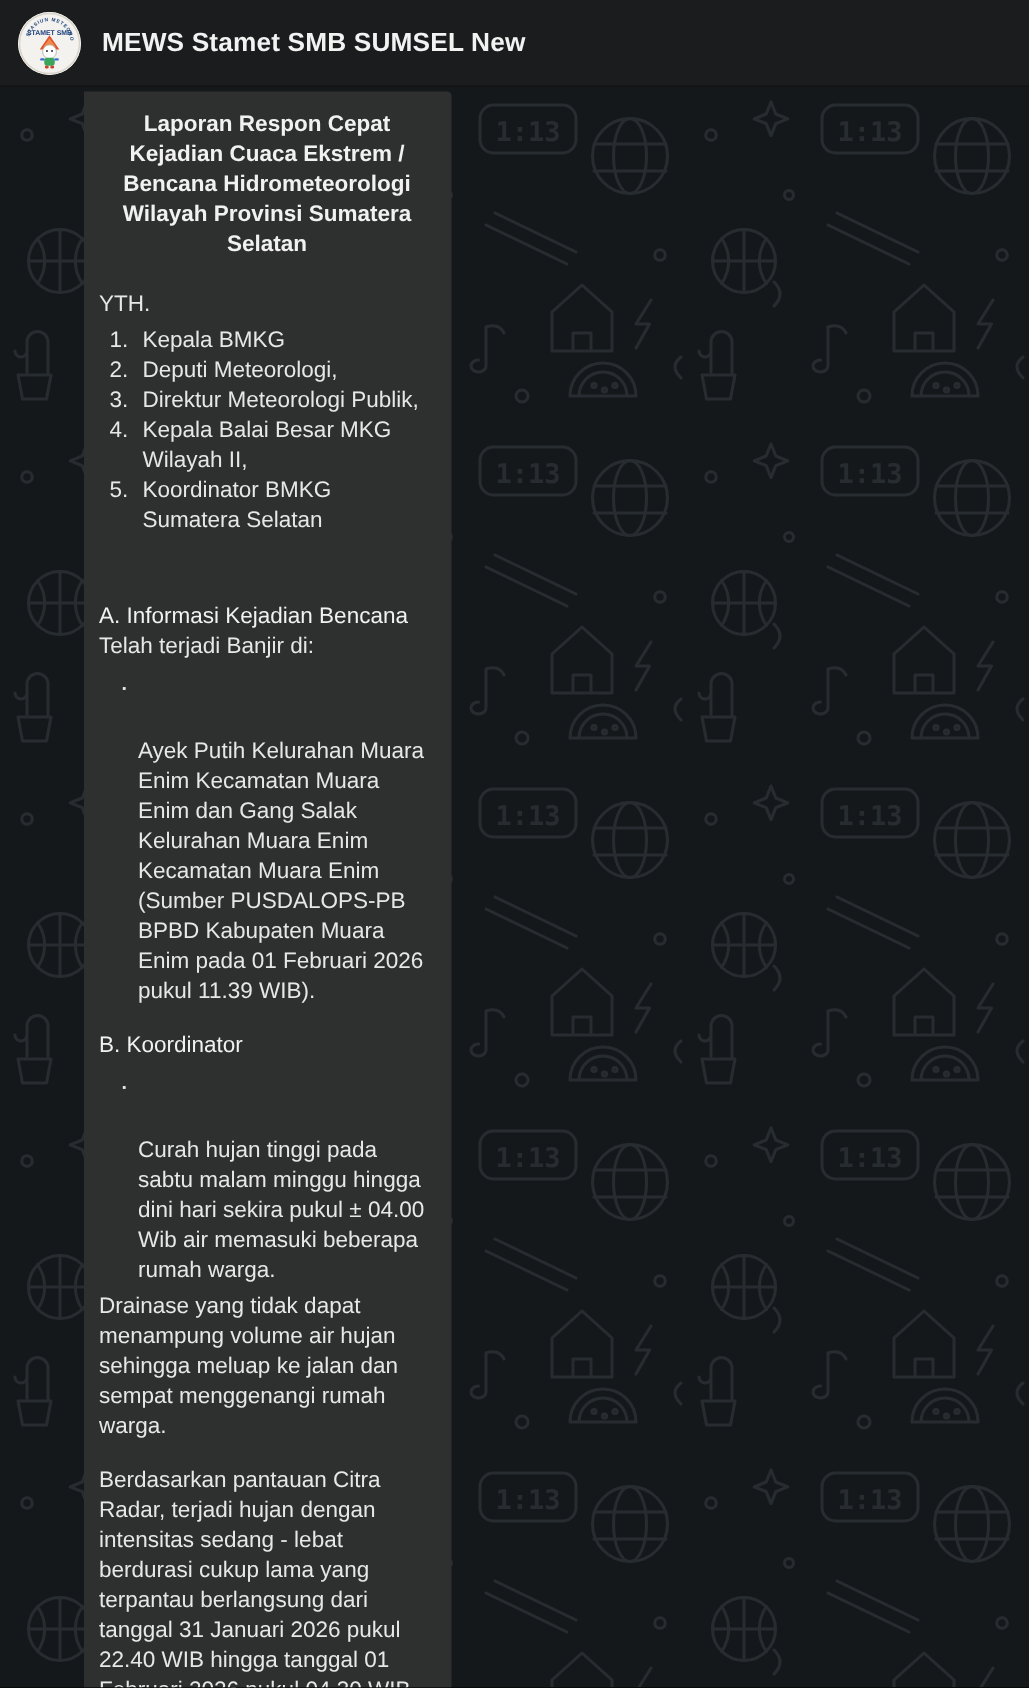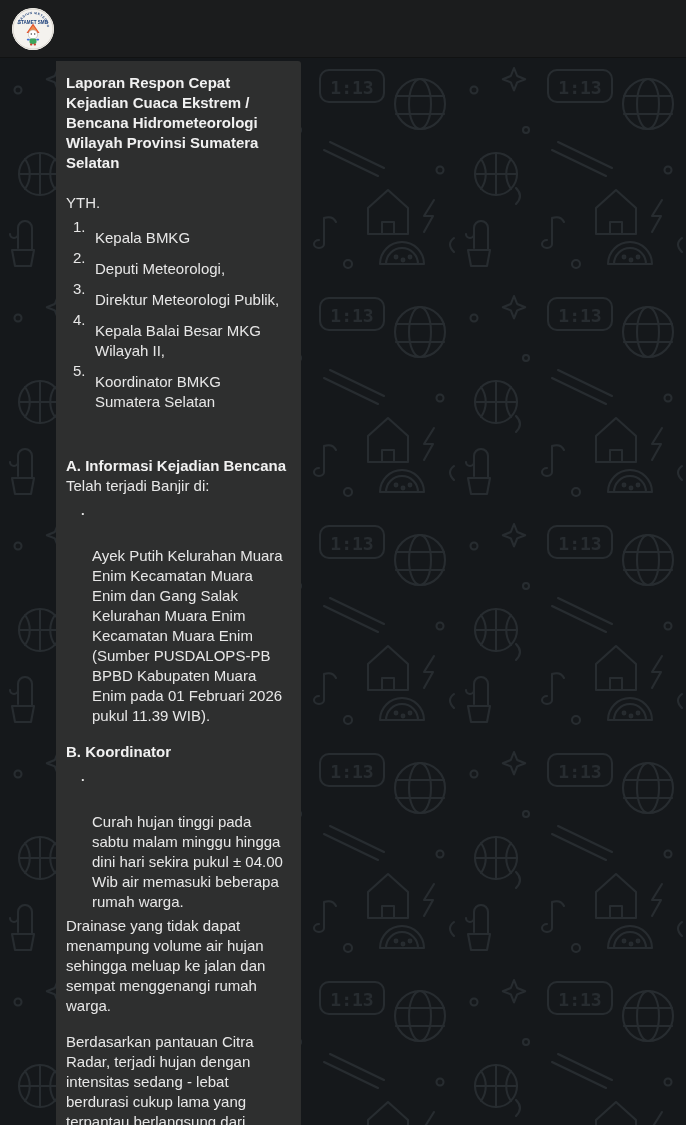--- a/index.html
+++ b/index.html
@@ -59,29 +59,29 @@
     background:#2e2f2f;
     color:#e7e7e7;
     z-index:1;
     padding:12px 11px 14px 10px;
     font-size:15px;
     line-height:20px;
     overflow:hidden;
     border-radius:0 3px 0 0;
   }
   .bubble .bold { font-weight:bold; color:#f1f1f1; }
-  .msg-title { margin-bottom:20px; }
+  .msg-title { margin-bottom:20px;text-align:center; }
   .salutation { margin-bottom:4px; }
 
   .recipient-list { list-style:none; margin-bottom:44px; }
   .recipient-list li { display:flex; padding-left:7px; }
   .recipient-list .marker { flex:0 0 22px; }
-  .recipient-list .li-text { flex:1;margin-top:11px; }
-
-  .section-heading { font-weight:bold; color:#f1f1f1; }
+  .recipient-list .li-text { flex:1; }
+
+  .section-heading { font-weight:normal; color:#f1f1f1; }
 
   .bullet-list { list-style:none; margin:8px 0 4px 0; }
   .bullet-list li { display:flex; padding-left:15px; }
   .bullet-list .marker { flex:0 0 11px; font-weight:bold; font-size:13px; }
   .bullet-list .li-text { flex:1;margin-top:42px; }
 
   .para {}
   .gap-after-a { margin-bottom:16px; }
   .gap-after-b { margin-bottom:16px; }
 </style>
@@ -108,20 +108,21 @@
         <circle cx="21" cy="26.5" r="4.6" fill="#ffffff" stroke="#b9b2a6" stroke-width="0.6"></circle>
         <circle cx="19.3" cy="26" r="0.7" fill="#333"></circle>
         <circle cx="22.7" cy="26" r="0.7" fill="#333"></circle>
         <rect x="17.5" y="30.5" width="7" height="5.4" rx="2" fill="#3aa65c"></rect>
         <rect x="14.8" y="30.8" width="3" height="1.6" rx="0.8" fill="#3b6fd6"></rect>
         <rect x="24.2" y="30.8" width="3" height="1.6" rx="0.8" fill="#3b6fd6"></rect>
         <rect x="18" y="35.6" width="2.4" height="2" rx="0.8" fill="#c9432c"></rect>
         <rect x="21.6" y="35.6" width="2.4" height="2" rx="0.8" fill="#c9432c"></rect>
       </svg>
     </div>
+    <div class="chat-title">MEWS Stamet SMB SUMSEL New</div>
   </header>
 
   <main class="chat-area">
 
     <svg class="wallpaper" width="686" height="1067" viewBox="0 0 686 1067" preserveAspectRatio="xMidYMid slice">
       <defs>
         <pattern id="doodles" width="228" height="228" patternUnits="userSpaceOnUse">
           <rect width="228" height="228" fill="#15181b"></rect>
           <g fill="none" stroke="#272c30" stroke-width="2" stroke-linecap="round" stroke-linejoin="round">
             <circle cx="18" cy="32" r="3.5"></circle>

